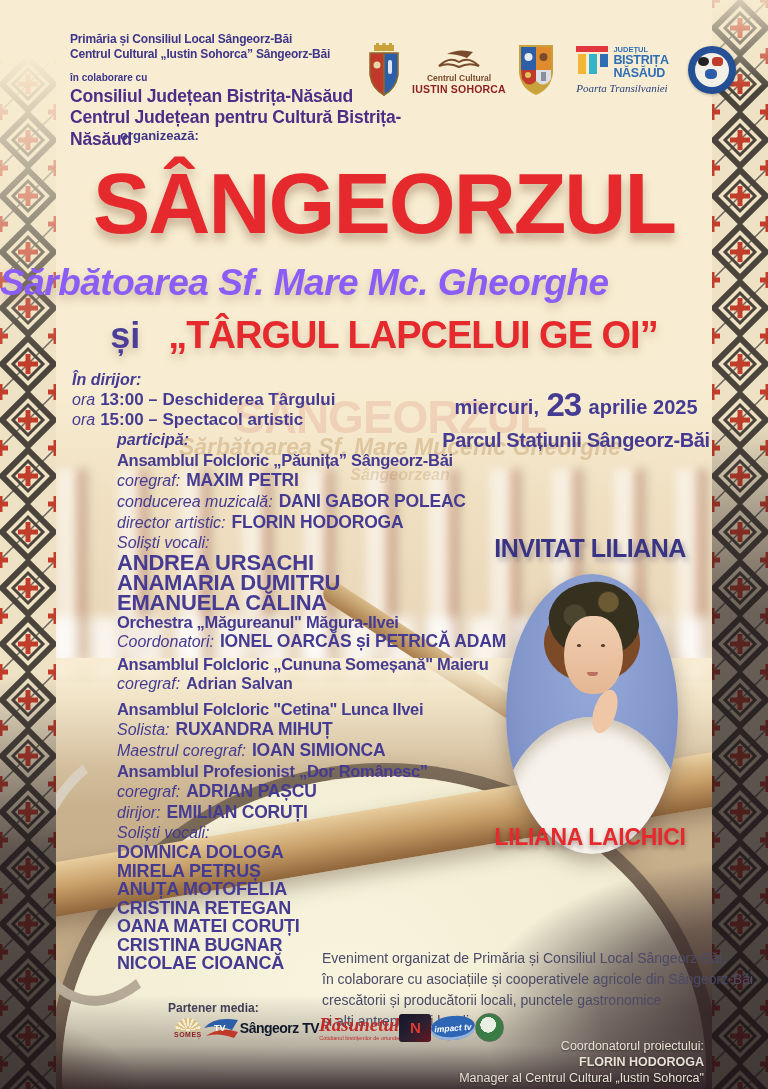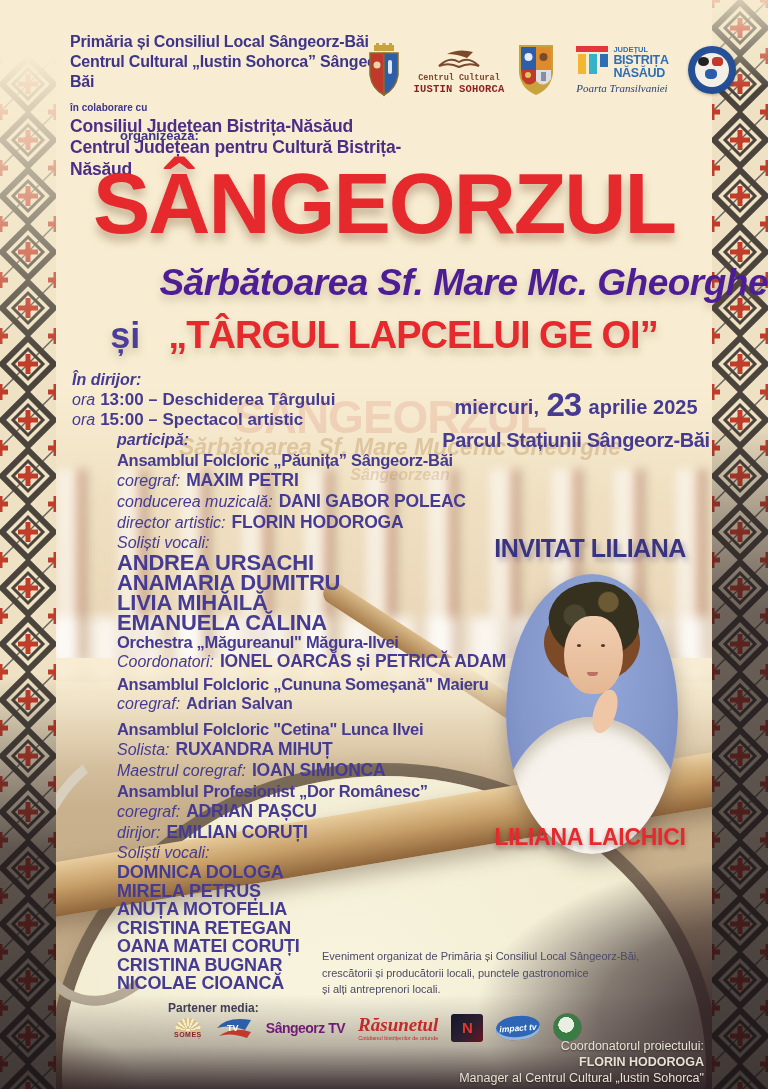--- a/index.html
+++ b/index.html
@@ -54,50 +54,50 @@
     background:linear-gradient(180deg,#f8edd2 0px,#f8edd2 55px,rgba(248,237,210,0) 100%);}
   .border-r::before{content:"";position:absolute;left:0;right:0;top:0;height:90px;
     background:linear-gradient(180deg,rgba(248,237,210,.8) 0,rgba(248,237,210,0) 100%);}
   .border-l::after{content:"";position:absolute;inset:0;
     background:linear-gradient(180deg,rgba(30,22,26,0) 0%,rgba(30,22,26,0) 62%,rgba(30,22,26,.35) 70%,rgba(26,18,22,.68) 78%,rgba(20,14,18,.8) 100%);}
   .border-r::after{content:"";position:absolute;inset:0;
     background:linear-gradient(180deg,rgba(30,22,26,0) 0%,rgba(30,22,26,0) 38%,rgba(30,22,26,.3) 46%,rgba(28,20,24,.62) 56%,rgba(20,14,18,.8) 100%);}
 
   
   .org-block{left:70px;top:32px;width:345px;z-index:6;line-height:1.25;}
-  .org-main{font-weight:bold;font-size:16px;color:#3d3589;letter-spacing:-0.2px;}
+  .org-main{font-weight:bold;font-size:12px;color:#3d3589;letter-spacing:-0.2px;}
   .org-note{font-weight:bold;font-size:10px;color:#3d3589;margin:10px 0 1px 0;}
   .org-collab{font-weight:bold;font-size:17.5px;color:#4b2f87;letter-spacing:-0.2px;}
   .organizes{left:120px;top:128px;font-weight:bold;font-size:13px;color:#3d3589;z-index:6;}
 
   
   .logos{left:366px;top:30px;height:80px;display:flex;gap:10px;align-items:center;z-index:6;position:absolute;}
   .logo{display:flex;flex-direction:column;align-items:center;justify-content:center;}
-  .logo-cc{width:94px;text-align:left;font-family:Liberation Mono, monospace;}
+  .logo-cc{width:94px;text-align:left;}
   .cc-top{font-size:8.5px;color:#7a4a2c;font-weight:bold;margin-top:1px;}
   .cc-name{font-size:10.5px;color:#8c1f1f;font-weight:bold;letter-spacing:.2px;}
   .logo-bn{width:112px;}
   .bn-row{display:flex;align-items:flex-start;gap:4px;}
   .bn-texts{line-height:1.02;}
   .bn-t1{font-size:7.5px;font-weight:bold;color:#2f6db5;}
   .bn-t2,.bn-t3{font-size:12.5px;font-weight:bold;color:#2f6db5;letter-spacing:-0.3px;}
   .bn-script{font-family:"Liberation Serif","DejaVu Serif",serif;font-style:italic;font-size:11px;
     color:#27427e;text-align:center;margin-top:1px;border-top:1px solid rgba(39,66,126,.0);}
   .logo-round{width:48px;height:48px;border-radius:50%;background:radial-gradient(circle at 50% 45%,#2d5ca8 0%,#1f4688 100%);
     position:relative;box-shadow:0 1px 3px rgba(0,0,0,.25);}
   .lr-inner{position:absolute;left:7px;top:7px;width:34px;height:34px;border-radius:50%;background:#f2efe6;}
   .lr-b1{position:absolute;left:10px;top:11px;width:11px;height:9px;border-radius:50%;background:#222;}
   .lr-b2{position:absolute;left:24px;top:11px;width:11px;height:9px;border-radius:40%;background:#c0392b;}
   .lr-b3{position:absolute;left:17px;top:23px;width:12px;height:10px;border-radius:40%;background:#2d5ca8;}
 
   
   .title-main{left:0;right:0;top:160px;text-align:center;font-weight:bold;font-size:86px;line-height:1;
     letter-spacing:-2px;color:#e5292c;z-index:6;text-shadow:0 7px 10px rgba(120,78,48,.38);}
-  .title-sub{left:0;right:0;top:262px;text-align:right;font-style:italic;font-weight:bold;font-size:37px;
-    color:#4c1d95;z-index:6;letter-spacing:-0.5px;text-shadow:0 5px 8px rgba(120,90,60,.3);}
+  .title-sub{left:0;right:0;top:262px;text-align:left;font-style:italic;font-weight:bold;font-size:37px;
+    color:#8b5cf6;z-index:6;letter-spacing:-0.5px;text-shadow:0 5px 8px rgba(120,90,60,.3);}
   .title-l3{left:0;right:0;top:314px;text-align:center;z-index:6;text-shadow:0 5px 8px rgba(120,90,60,.3);}
   .l3-si{font-weight:bold;font-size:36px;color:#4a3e99;margin-right:28px;}
   .l3-main{font-weight:bold;font-size:38px;letter-spacing:-1px;color:#e5292c;}
 
   
   .event-info{left:428px;top:386px;width:296px;text-align:center;z-index:6;color:#453b92;}
   .ev-weekday,.ev-rest{font-weight:bold;font-size:20px;}
   .ev-day{font-weight:bold;font-size:33px;letter-spacing:-1px;vertical-align:-2px;padding:0 3px;}
   .ev-loc{font-weight:bold;font-size:20px;margin-top:5px;letter-spacing:-0.4px;}
 
@@ -134,29 +134,29 @@
   .pt-eye-l{position:absolute;left:41%;top:25%;width:4px;height:3px;border-radius:50%;background:#4d3826;}
   .pt-eye-r{position:absolute;left:55%;top:25%;width:4px;height:3px;border-radius:50%;background:#4d3826;}
   .pt-mouth{position:absolute;left:47%;top:35%;width:11px;height:4px;border-radius:0 0 8px 8px;background:#bd7061;}
   .pt-blouse{position:absolute;left:-4%;top:51%;width:108%;height:58%;background:#f7f3ec;
     border-radius:50% 50% 0 0/70% 70% 0 0;box-shadow:inset 0 8px 14px rgba(178,168,148,.65);}
   .pt-hand{position:absolute;left:51%;top:41%;width:13%;height:16%;background:#efc7a7;border-radius:50%;transform:rotate(18deg);}
   .guest-name{left:455px;top:824px;width:270px;text-align:center;font-weight:bold;font-size:23px;
     letter-spacing:-0.3px;color:#e5292c;z-index:6;text-shadow:0 3px 5px rgba(60,30,30,.4);}
 
   
-  .event-note{left:322px;top:948px;width:330px;z-index:6;color:#4c4a66;font-size:11px;line-height:1.5;}
+  .event-note{left:322px;top:948px;width:330px;z-index:6;color:#4c4a66;font-size:14px;line-height:1.5;}
   .event-note div{white-space:nowrap;}
   .partner-label{left:168px;top:1001px;font-weight:bold;font-size:12px;color:#3f3c55;z-index:6;}
-  .partners{left:174px;top:1013px;display:flex;align-items:center;gap:13px;z-index:6;position:absolute;}
+  .partners{left:174px;top:1013px;display:flex;align-items:center;z-index:6;position:absolute;}
   .pl{display:flex;flex-direction:column;align-items:center;}
   .pl-somes-arc{width:26px;height:13px;border-radius:13px 13px 0 0;
     background:repeating-conic-gradient(from -90deg at 50% 100%,#d9c186 0 12deg,#f5ecd2 12deg 24deg);}
   .pl-somes-txt{font-size:7px;font-weight:bold;color:#8c1f1f;letter-spacing:.5px;}
-  .pl-stv{font-weight:bold;font-size:14px;color:#701a75;letter-spacing:-0.5px;}
+  .pl-stv{font-weight:bold;font-size:14px;color:#0f172a;letter-spacing:-0.5px;}
   .pl-ras-name{font-family:"Liberation Serif","DejaVu Serif",serif;font-style:italic;font-weight:bold;
     font-size:19px;color:#c22a28;}
   .pl-ras-tag{font-size:5.5px;color:#c22a28;margin-top:-1px;}
   .pl-n{width:32px;height:28px;border-radius:3px;background:linear-gradient(135deg,#15162b 0%,#2b2030 55%,#6b1420 100%);
     color:#e03a30;font-weight:bold;font-size:15px;display:flex;align-items:center;justify-content:center;}
   .pl-imp{width:44px;height:24px;border-radius:50% 45% 50% 45%;background:#2c66b5;color:#fff;
     font-style:italic;font-size:8.5px;font-weight:bold;display:flex;align-items:center;justify-content:center;
     box-shadow:inset 0 -3px 0 rgba(255,255,255,.5);transform:rotate(-4deg);}
   .pl-round{width:27px;height:27px;border-radius:50%;border:1px solid #5c6b5a;
     background:radial-gradient(circle at 45% 40%,#e8efe2 0 35%,#3a7d44 36% 75%,#2c5e35 100%);}
@@ -304,21 +304,20 @@
     </div>
     <div class="ind">
       <div class="line it bld" style="">participă:</div>
       <div class="line ens">Ansamblul Folcloric „Păunița” Sângeorz-Băi</div>
       <div class="line"><span class="it">coregraf:</span><span class="nm caps">MAXIM PETRI</span></div>
       <div class="line"><span class="it">conducerea muzicală:</span><span class="nm caps">DANI GABOR POLEAC</span></div>
       <div class="line"><span class="it">director artistic:</span><span class="nm caps">FLORIN HODOROGA</span></div>
       <div class="line it">Soliști vocali:</div>
       <div class="caps-line">ANDREA URSACHI</div>
       <div class="caps-line">ANAMARIA DUMITRU</div>
-      <div class="caps-line">LIVIA MIHĂILĂ</div>
       <div class="caps-line">EMANUELA CĂLINA</div>
       <div class="line lh19 ens">Orchestra „Măgureanul" Măgura-Ilvei</div>
       <div class="line lh19"><span class="it">Coordonatori:</span><span class="nm caps">IONEL OARCĂS  și PETRICĂ ADAM</span></div>
       <div class="line ens mt3">Ansamblul Folcloric „Cununa Someșană" Maieru</div>
       <div class="line lh19"><span class="it">coregraf:</span><span class="nm">Adrian Salvan</span></div>
       <div class="line ens mt6">Ansamblul Folcloric "Cetina" Lunca Ilvei</div>
       <div class="line"><span class="it">Solista:</span><span class="nm caps">RUXANDRA MIHUȚ</span></div>
       <div class="line"><span class="it">Maestrul coregraf:</span><span class="nm caps">IOAN SIMIONCA</span></div>
       <div class="line ens">Ansamblul Profesionist „Dor Românesc”</div>
       <div class="line"><span class="it">coregraf:</span><span class="nm caps">ADRIAN PAȘCU</span></div>
@@ -342,20 +341,21 @@
     <div class="pt-eye-l"></div>
     <div class="pt-eye-r"></div>
     <div class="pt-mouth"></div>
     <div class="pt-blouse"></div>
     <div class="pt-hand"></div>
   </div>
   <div class="abs guest-name">LILIANA LAICHICI</div>
 
   <div class="abs event-note">
     <div>Eveniment organizat de Primăria și Consiliul Local Sângeorz-Băi,</div>
+    <div>în colaborare cu asociațiile și cooperativele agricole din Sângeorz-Băi,</div>
     <div>crescătorii și producătorii locali, punctele gastronomice</div>
     <div>și alți antreprenori locali.</div>
   </div>
 
   <div class="abs partner-label">Partener media:</div>
   <div class="partners">
     <div class="pl">
       <div class="pl-somes-arc"></div>
       <div class="pl-somes-txt">SOMEȘ</div>
     </div>

